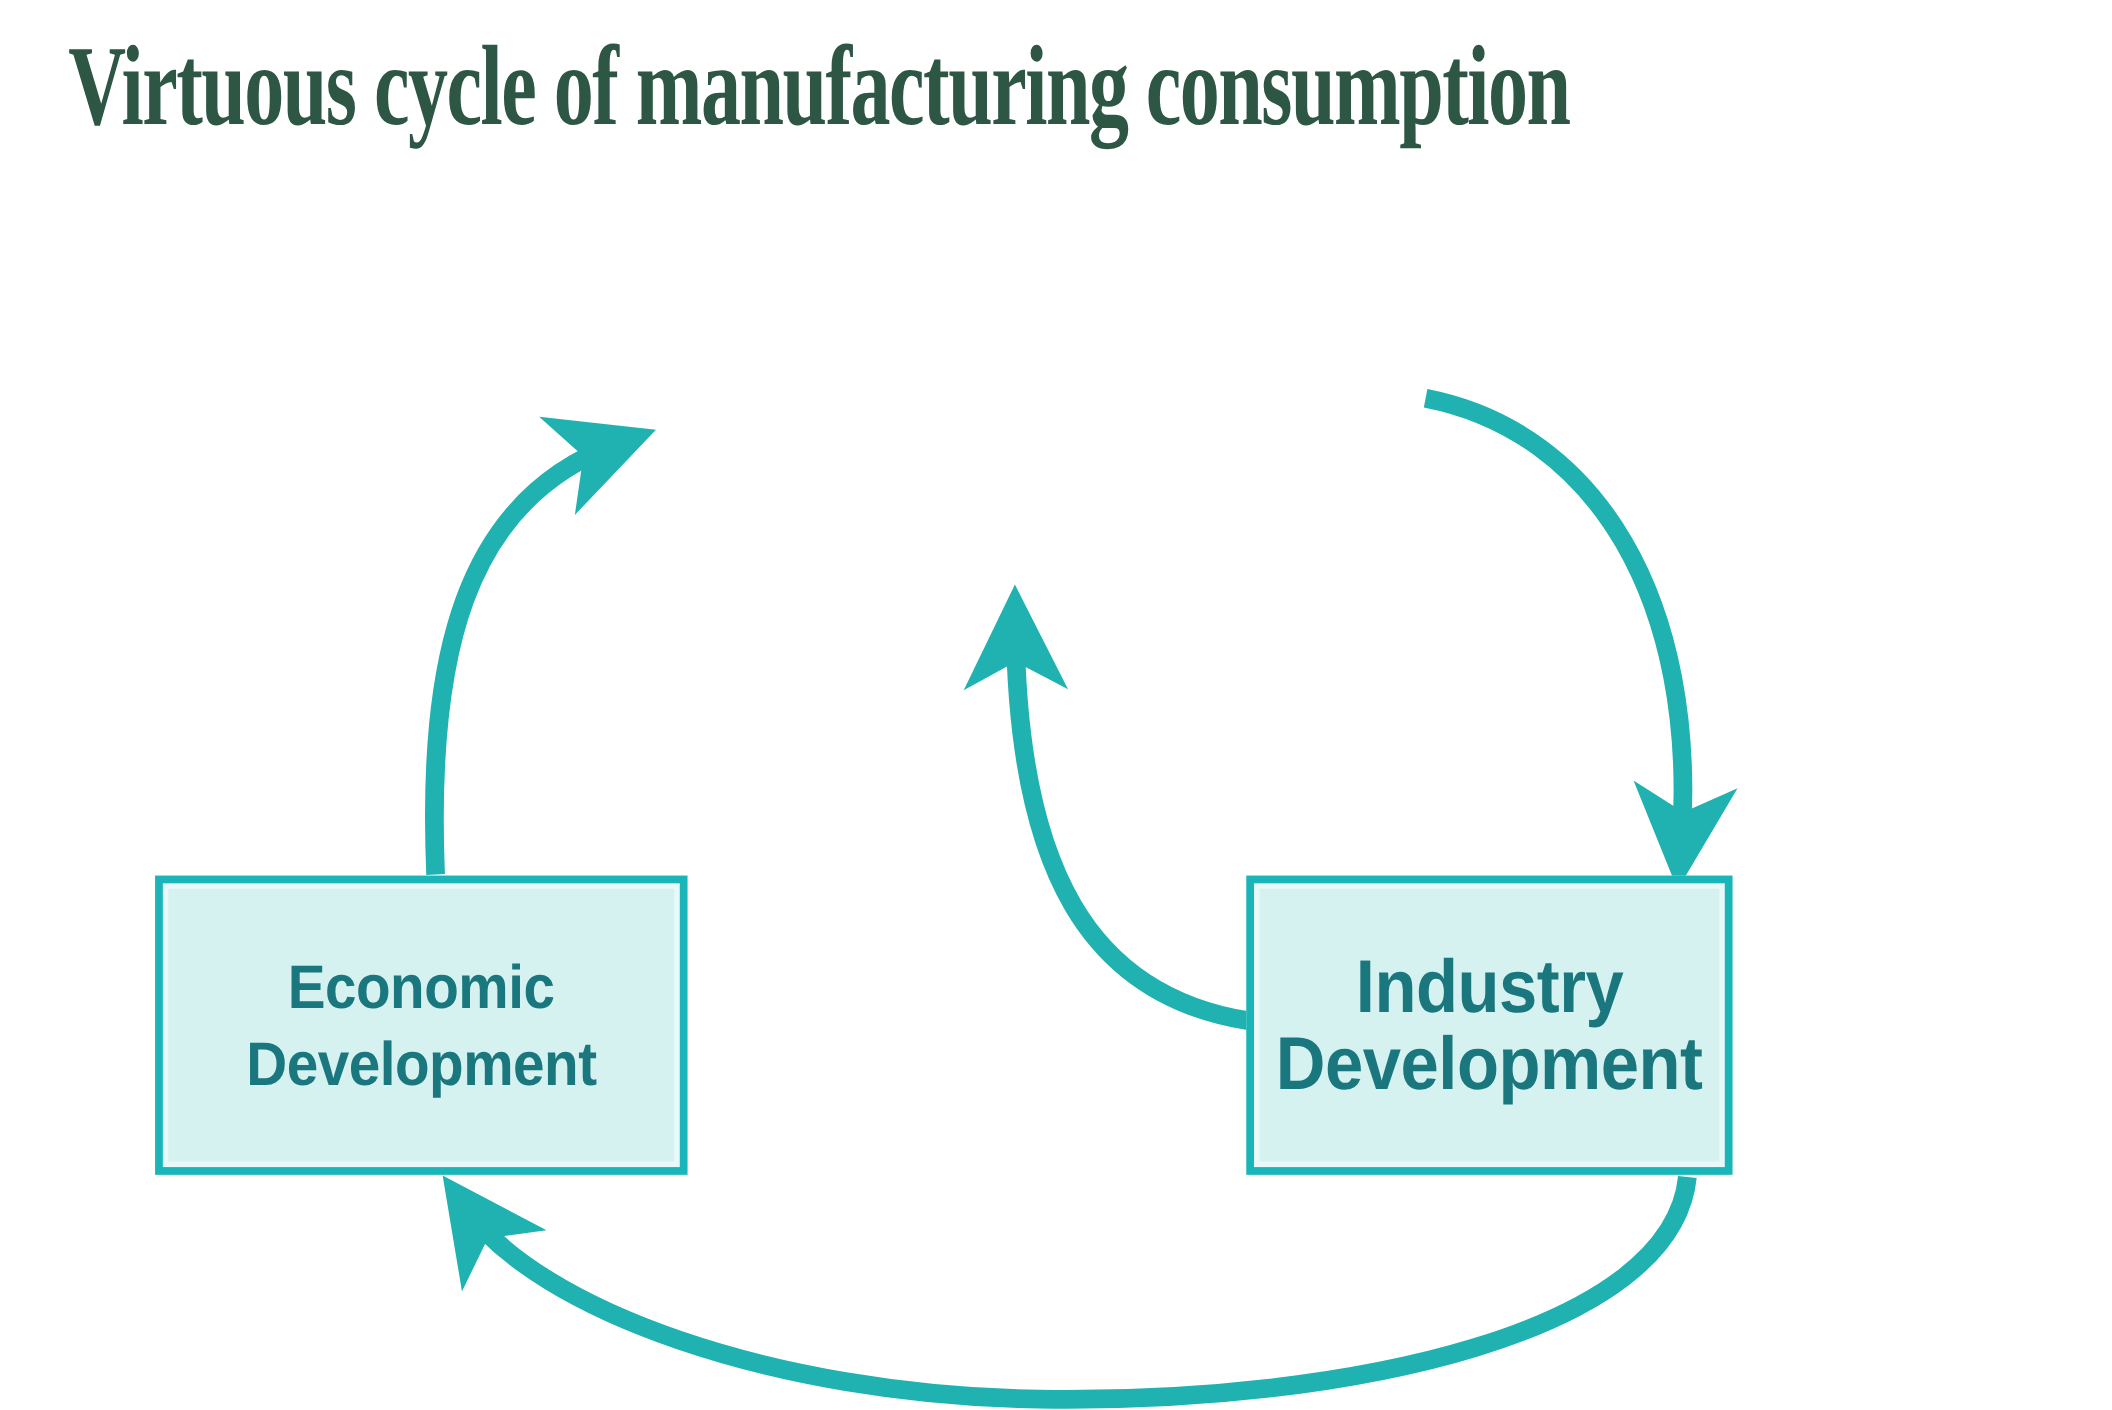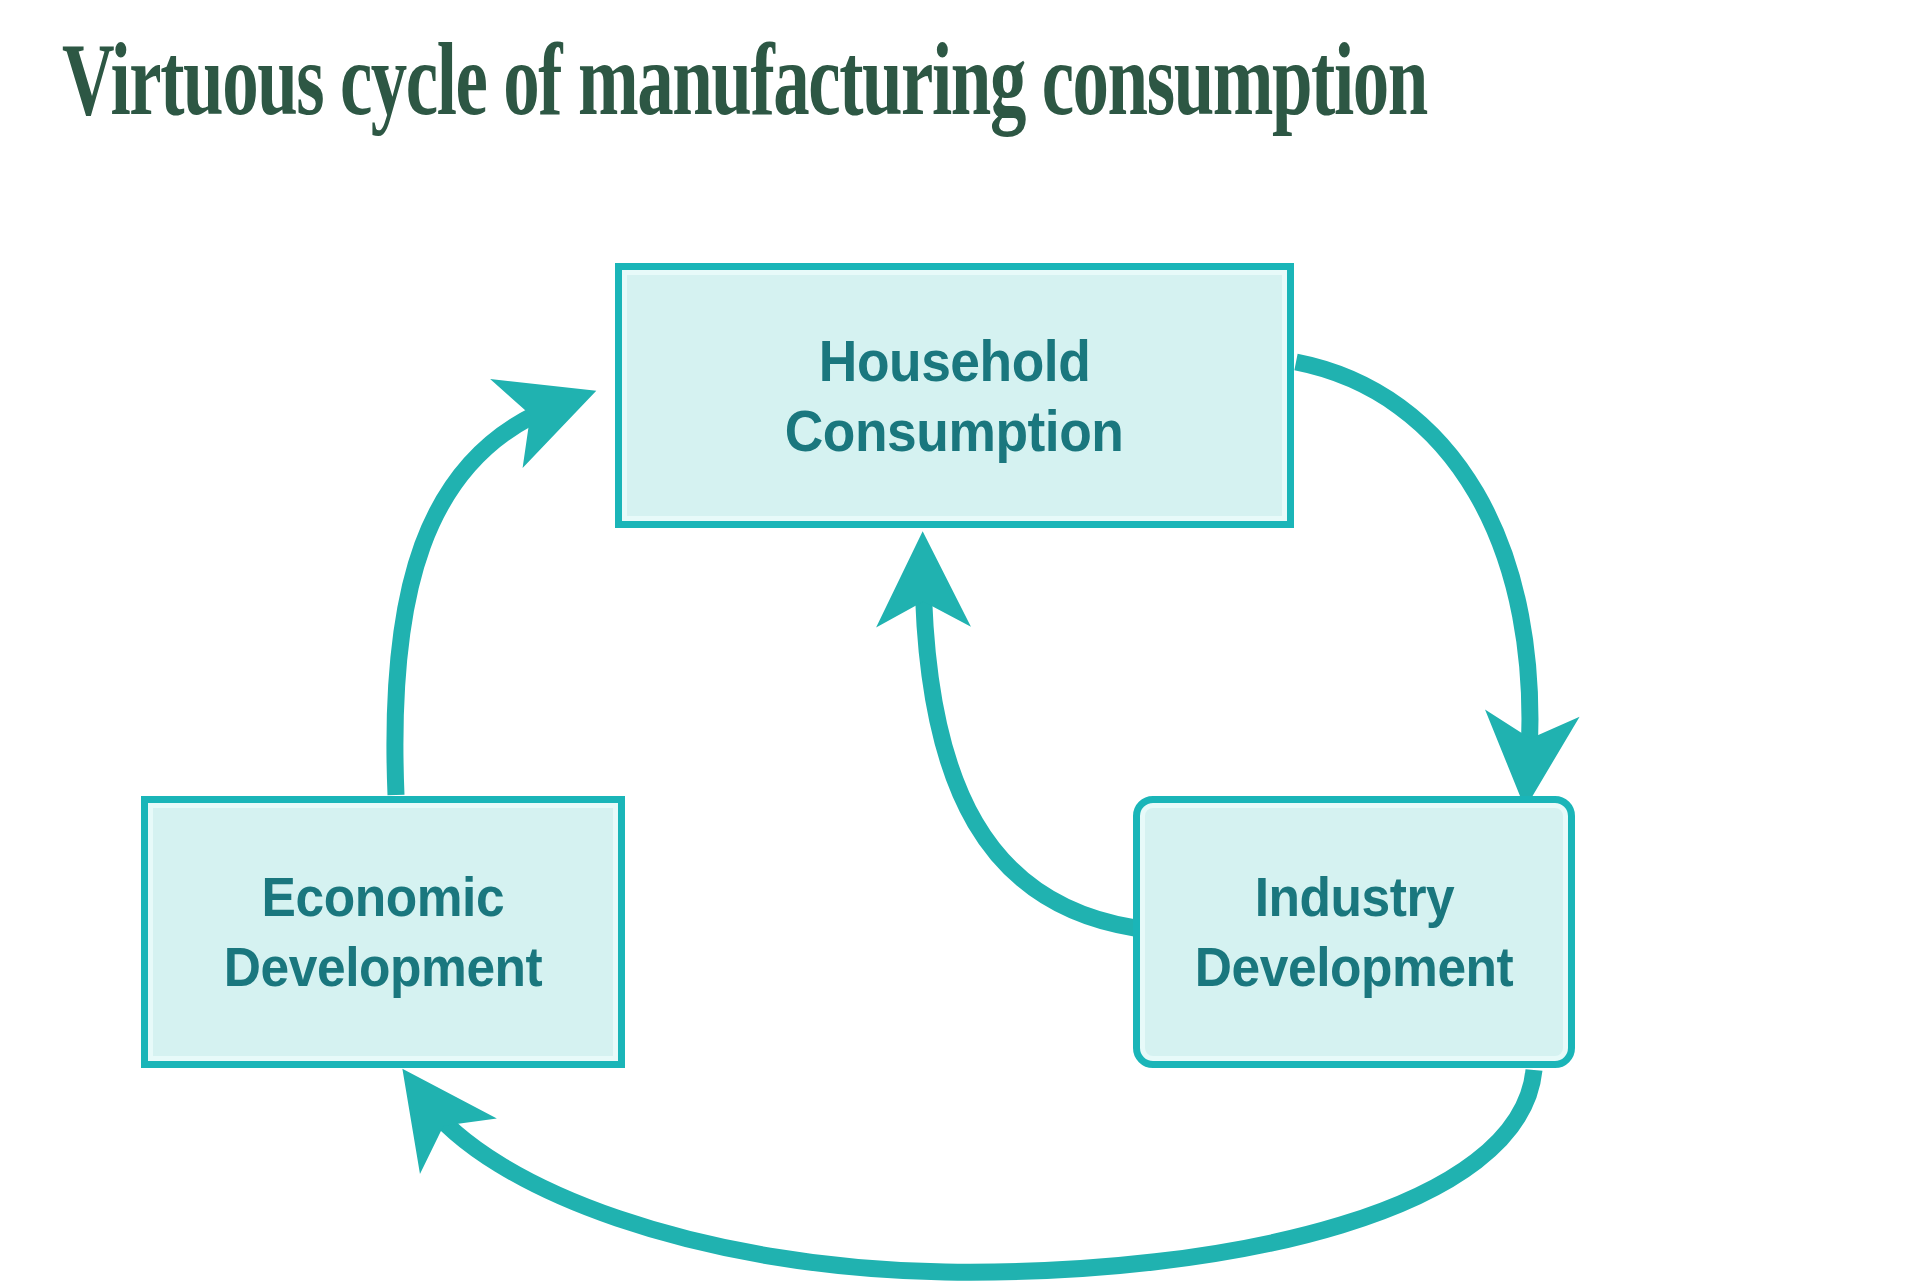--- a/index.html
+++ b/index.html
@@ -83,23 +83,22 @@
     height: 272px;
     font-size: 56px;
     line-height: 70px;
     margin-left: 23px;
   }
   #node-industry {
     left: 1133px;
     top: 796px;
     width: 442px;
     height: 272px;
-    font-size: 56px;
+    font-size: 68px;
     line-height: 70px;
-    border-radius: 20px;
   }
 </style>
 </head>
 <body>
 
 <div id="canvas">
 
   <div id="page-title">Virtuous cycle of manufacturing consumption</div>
 
   <svg id="arrow-layer" viewBox="0 0 1920 1282" width="1920" height="1282" xmlns="http://www.w3.org/2000/svg">
@@ -111,24 +110,20 @@
 
     <path d="M 1296 362 C 1450 392 1545 545 1528 770" fill="none" stroke="#20b2b0" stroke-width="17" stroke-linecap="butt" marker-end="url(#ah)"></path>
 
     <path d="M 1534 1070 C 1520 1210 1230 1276 945 1272 C 700 1268 490 1190 425 1100" fill="none" stroke="#20b2b0" stroke-width="17" stroke-linecap="butt" marker-end="url(#ah)"></path>
 
     <path d="M 396 795 C 388 600 420 455 560 404" fill="none" stroke="#20b2b0" stroke-width="17" stroke-linecap="butt" marker-end="url(#ah)"></path>
 
     <path d="M 1135 928 C 990 905 925 790 923 570" fill="none" stroke="#20b2b0" stroke-width="17" stroke-linecap="butt" marker-end="url(#ah)"></path>
   </svg>
 
-  <div id="node-household" class="node">
-    <span class="line">Household</span>
-    <span class="line">Consumption</span>
-  </div>
 
   <div id="node-economic" class="node">
     <span class="line">Economic</span>
     <span class="line">Development</span>
   </div>
 
   <div id="node-industry" class="node">
     <span class="line">Industry</span>
     <span class="line">Development</span>
   </div>

